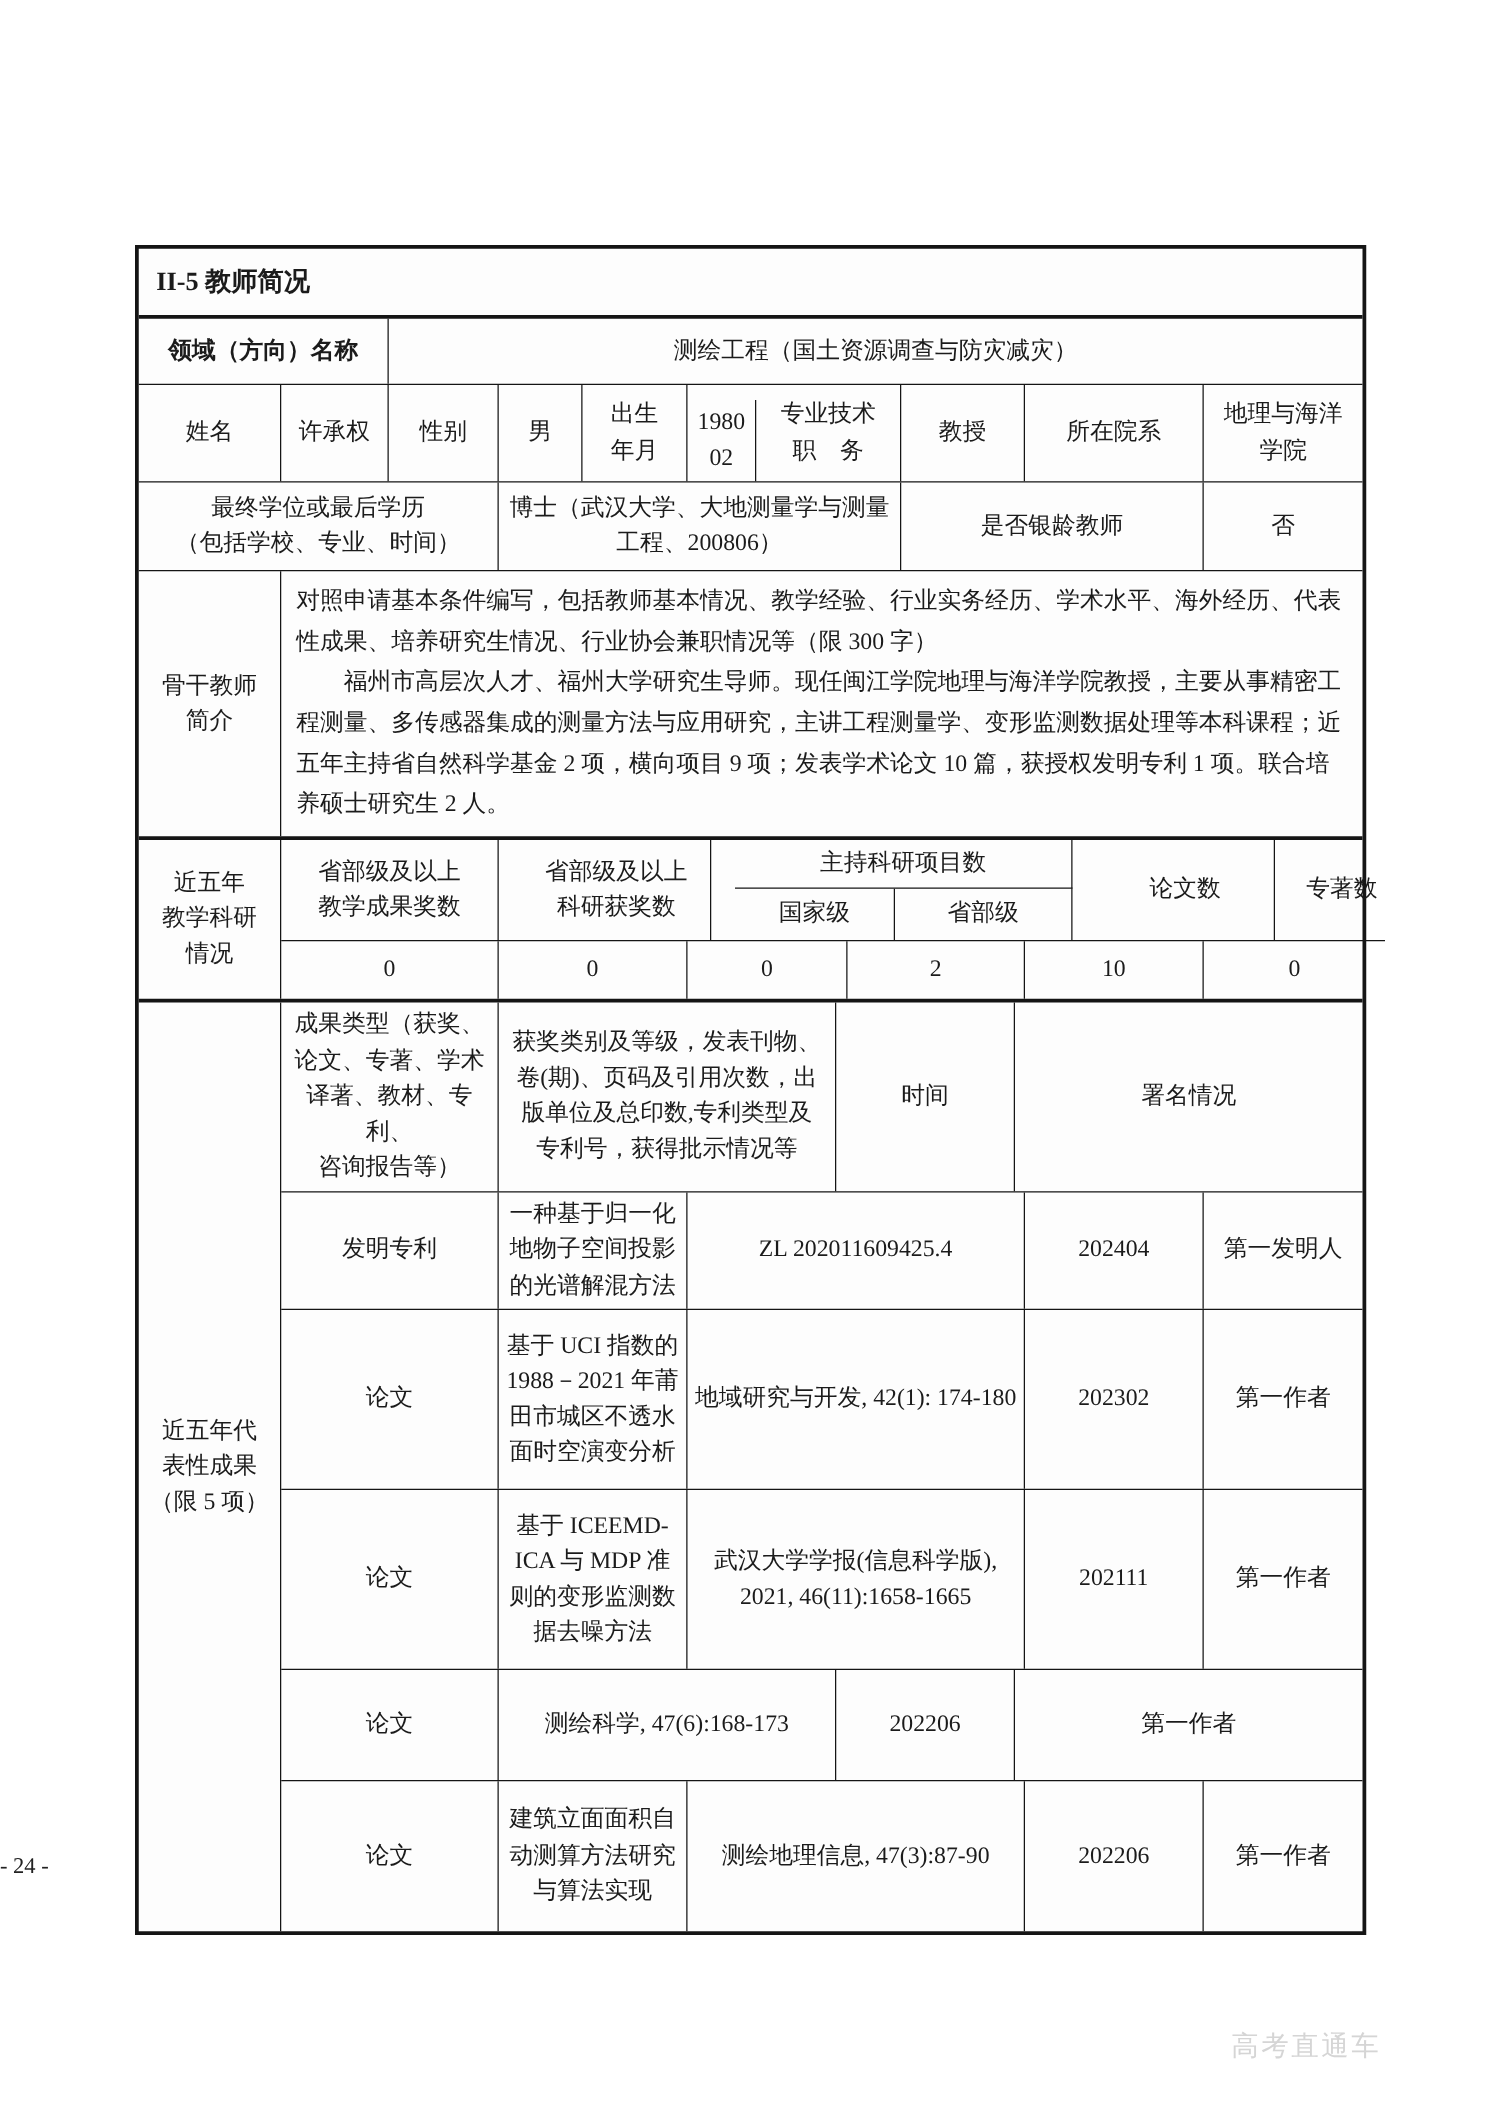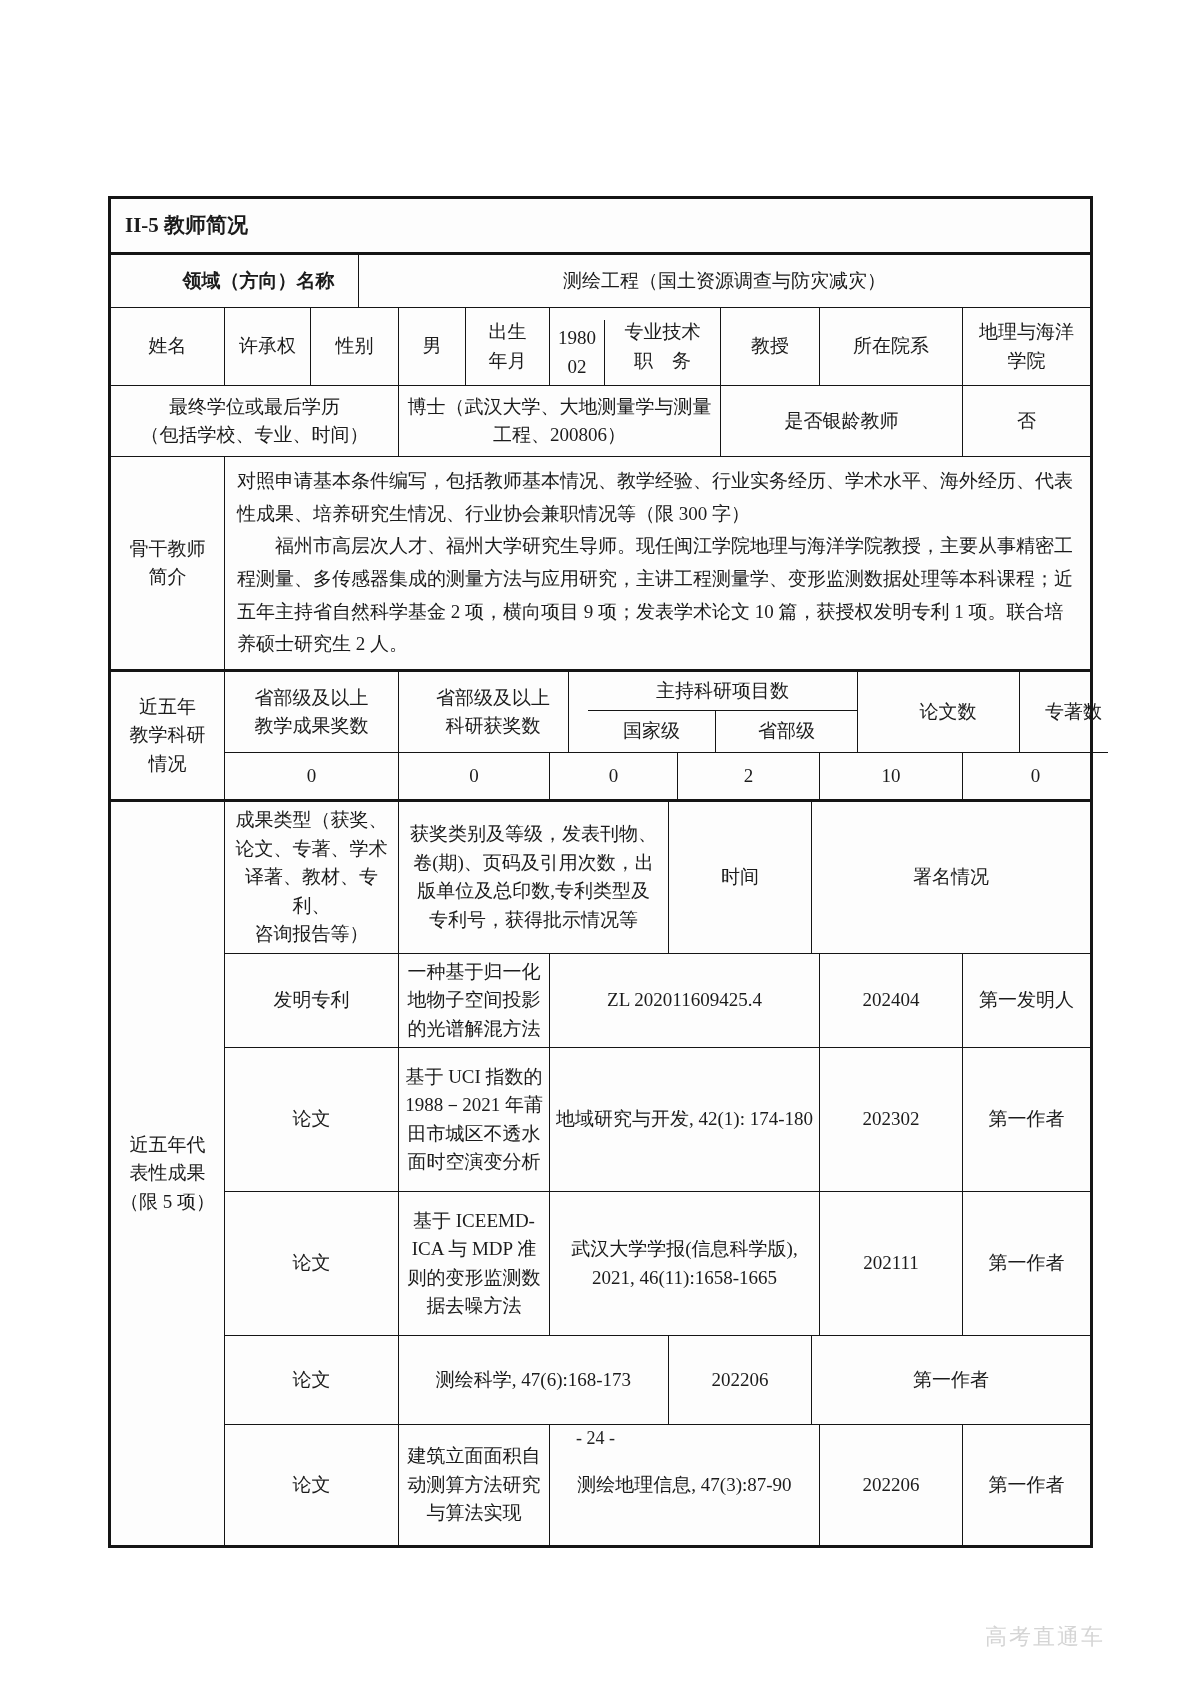--- a/index.html
+++ b/index.html
@@ -25,30 +25,30 @@
   .grow{flex:1 1 auto;}
   .colbox{display:flex;flex-direction:column;box-sizing:border-box;flex-shrink:0;}
   .bold{font-weight:bold;}
   
   .w114{width:114px;} .w86{width:86px;} .w88{width:88px;} .w67{width:67px;}
   .w84{width:84px;} .w55{width:55px;margin-top:12px;} .w116{width:116px;} .w99{width:99px;}
   .w143{width:143px;} .w200{width:200px;} .w288{width:288px;} .w322{width:322px;}
   .w242{width:242px;} .w174{width:174px;} .w151{width:151px;} .w128{width:128px;}
   .w142{width:142px;} .w270{width:270px;}
   
-  .hA{min-height:53px;} .hB{min-height:52px;padding-left:48px;} .hC{min-height:64px;} .hD{min-height:70px;}
+  .hA{min-height:53px;} .hB{min-height:52px;} .hC{min-height:64px;} .hD{min-height:70px;}
   .hE{min-height:166px;} .hF1{min-height:80px;gap:19px;} .hF2{min-height:46px;}
   .hG0{min-height:123px;} .hG1{min-height:88px;} .hG2{min-height:143px;}
   .hG3{min-height:143px;} .hG4{min-height:88px;} .hG5{min-height:120px;}
   .title-cell{font-size:21px;font-weight:bold;padding-left:14px;}
   .profile-text{padding:8px 12px;line-height:1.72;}
   .proj-head{min-height:39px;border-bottom:1.6px solid #151515;}
   .proj-sub{flex:1 1 auto;display:flex;align-items:stretch;}
   .footer-page{
-    position:absolute;left:0;top:1428px;width:100%;text-align:center;
+    position:absolute;left:0;top:1482px;width:100%;
     font-size:18px;color:#222;
   }
   .watermark{
     position:absolute;right:86px;top:1622px;font-size:22px;color:#d5d5d5;
     font-family:"Liberation Sans","DejaVu Sans",sans-serif;letter-spacing:2px;
   }
 </style>
 </head>
 <body>
 

